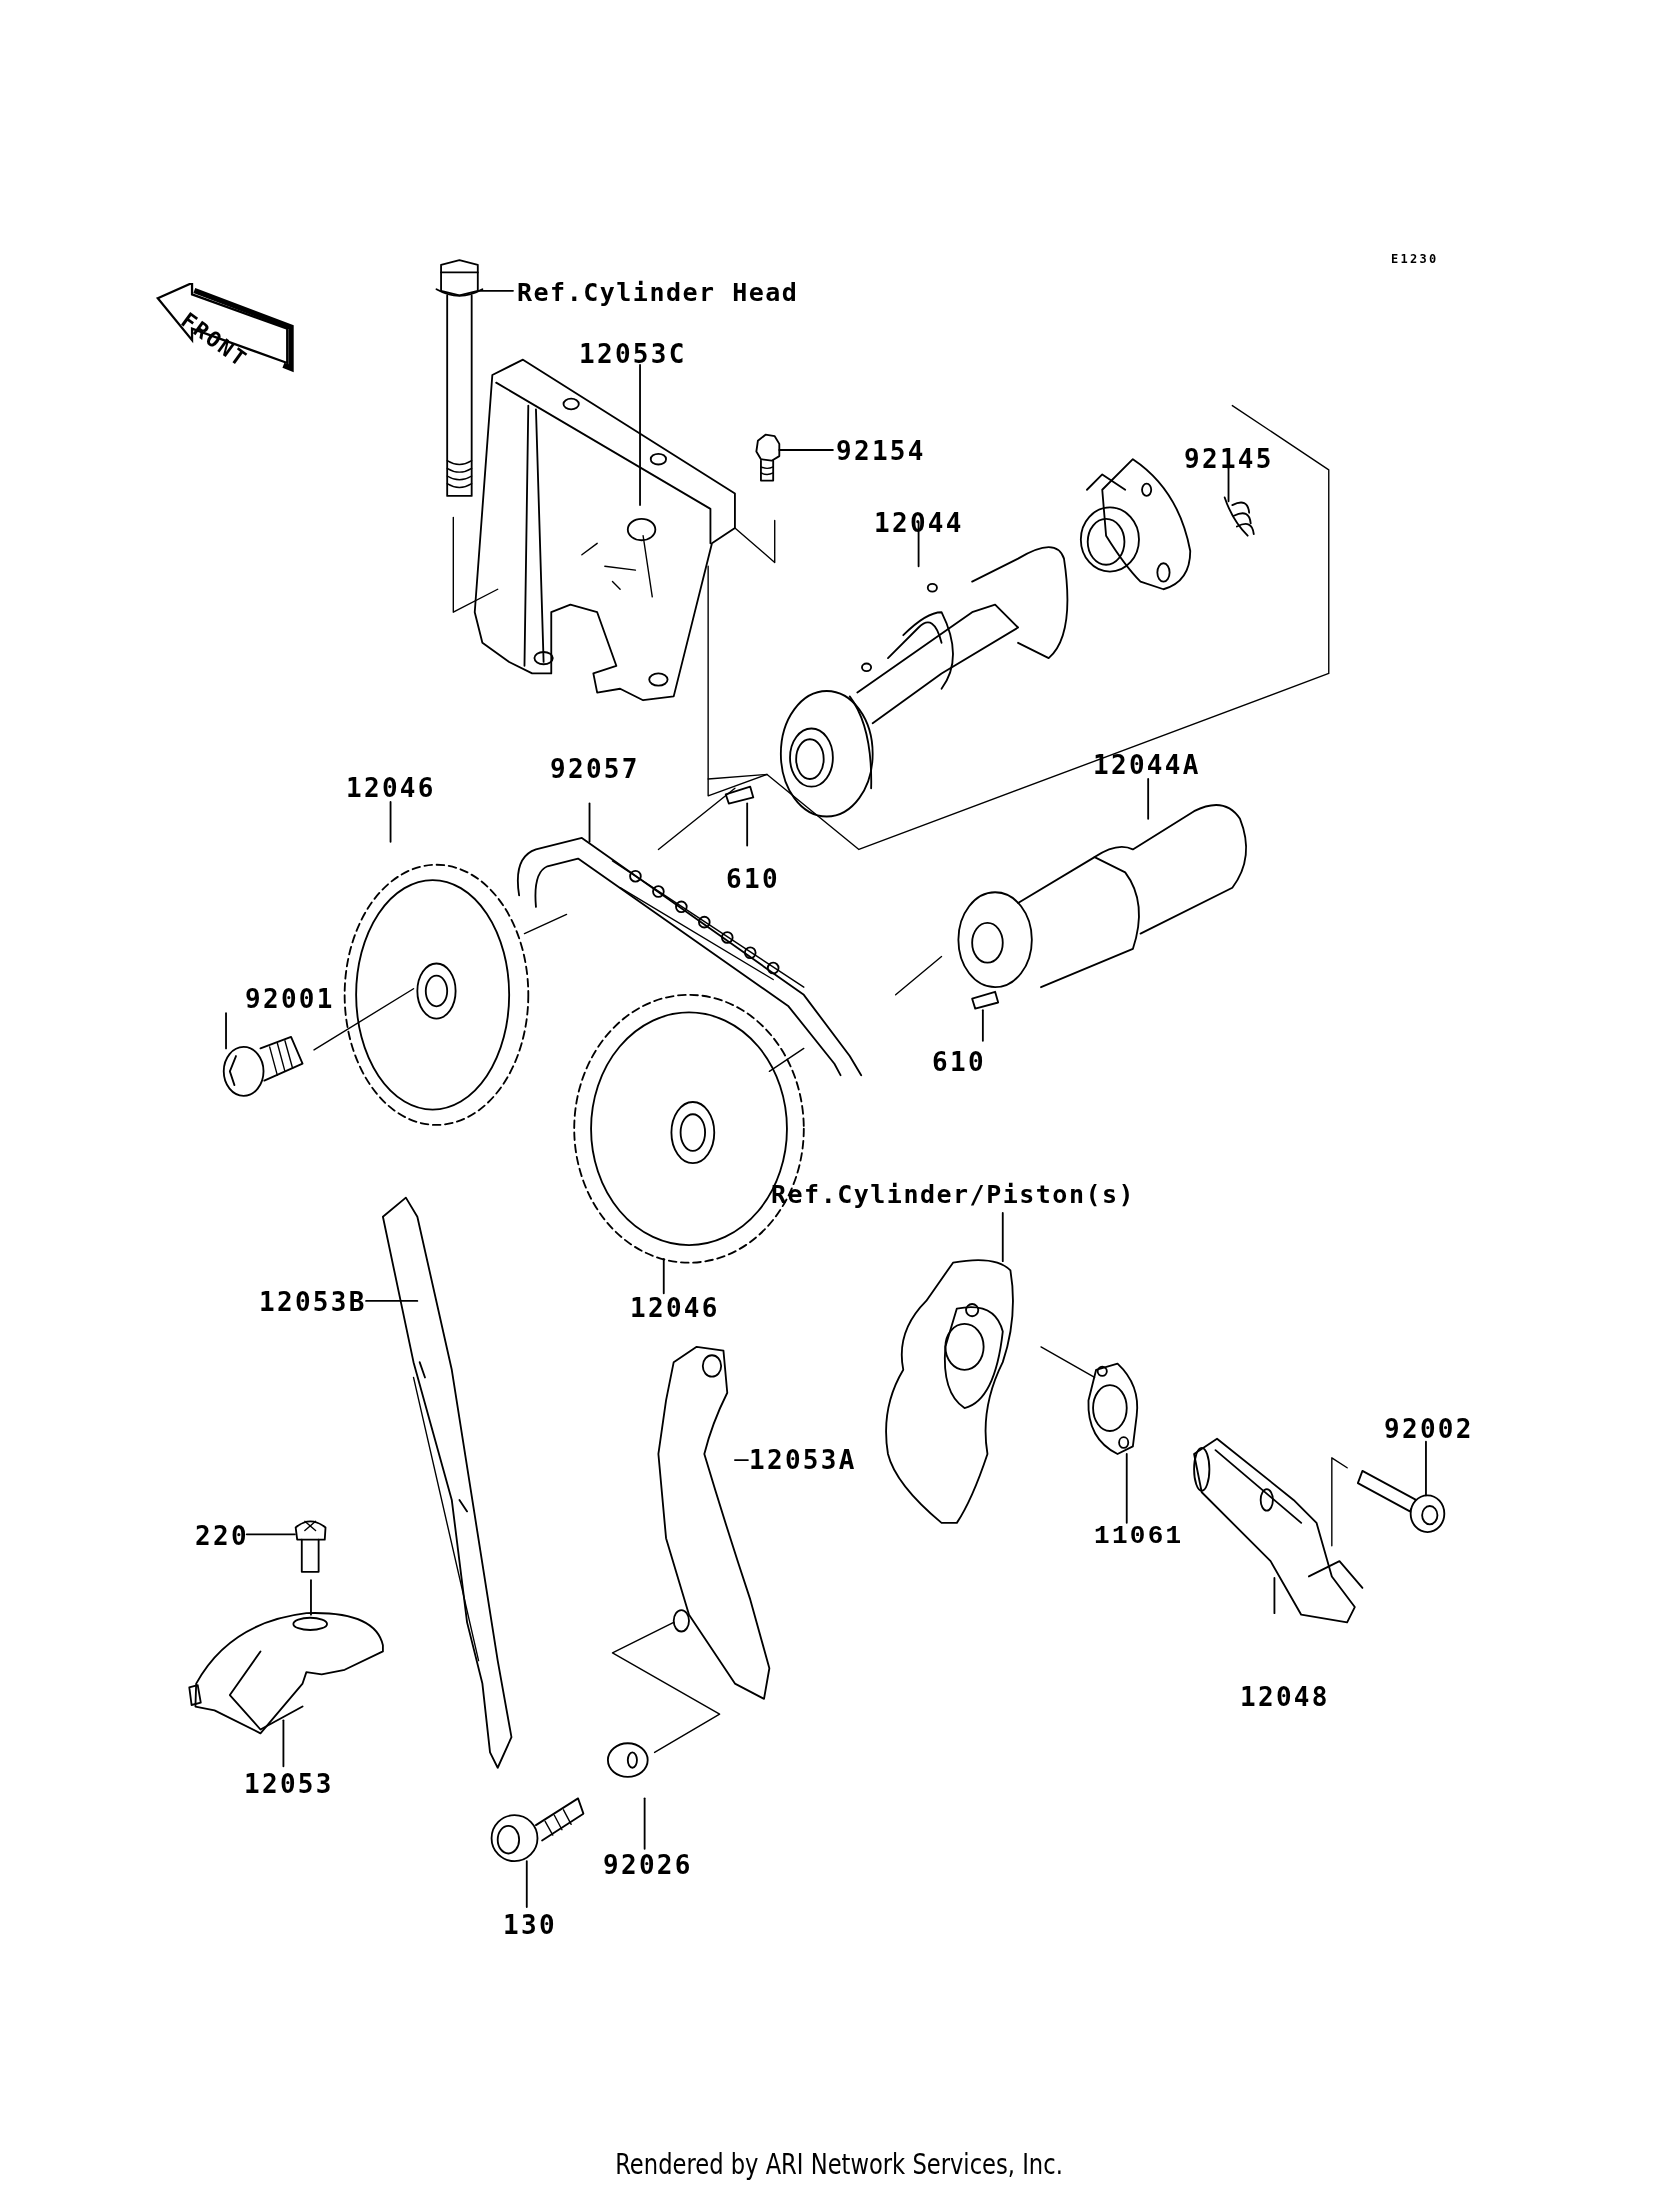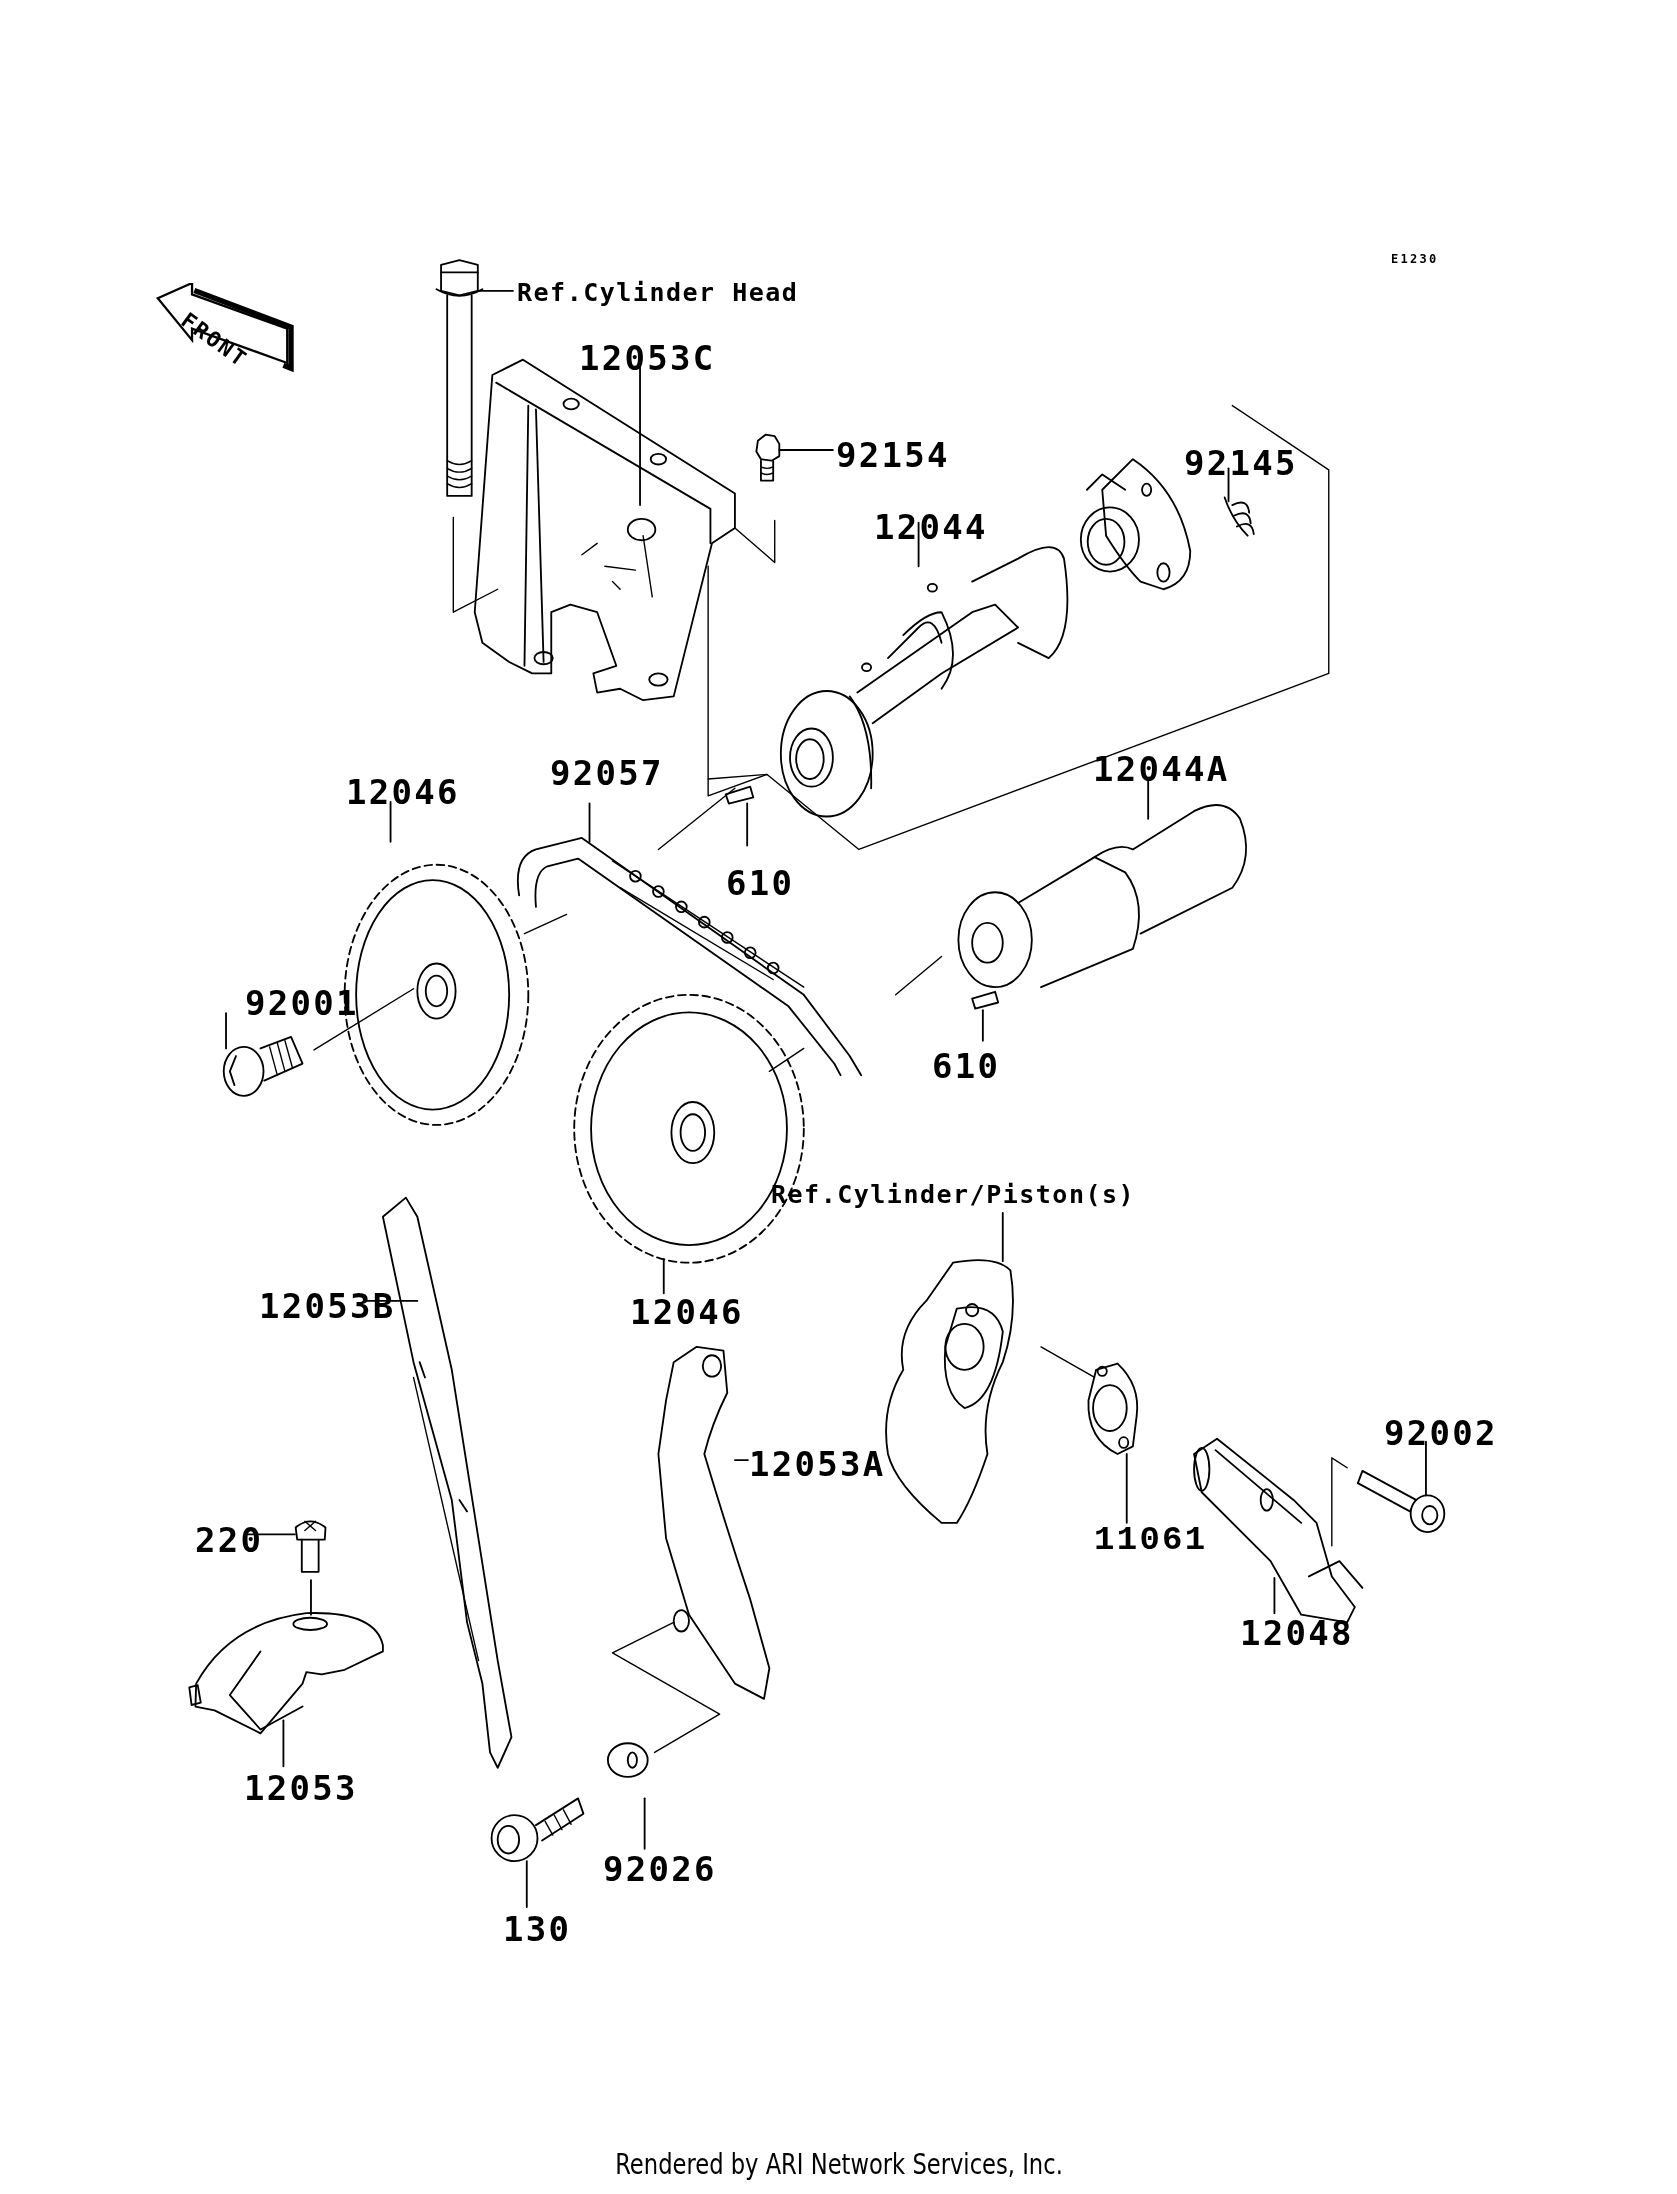--- a/index.html
+++ b/index.html
@@ -1,21 +1,21 @@
 <!DOCTYPE html>
 <html style="font-size:12.2px"><head>
 <meta charset="utf-8">
 <style>
   html, body { margin:0; padding:0; background:#ffffff; }
   body { width:1678px; height:2194px; position:relative; overflow:hidden; font-family:"DejaVu Sans Mono", monospace; color:#000; }
   #art { position:absolute; left:0; top:0; width:1678px; height:2194px; }
   #art * { fill:none; stroke:#000; stroke-width:2.4; stroke-linejoin:round; stroke-linecap:round; }
   #art .thin { stroke-width:1.8; }
   #art .white { fill:#fff; }
-  .lbl { position:absolute; font-family:"DejaVu Sans Mono", monospace; font-weight:bold; font-size:34px; letter-spacing:2.3px; line-height:1; white-space:nowrap; color:#000; cursor:pointer; }
+  .lbl { position:absolute; font-family:"DejaVu Sans Mono", monospace; font-weight:bold; font-size:26px; letter-spacing:2.3px; line-height:1; white-space:nowrap; color:#000; cursor:pointer; }
   .ref { position:absolute; font-family:"DejaVu Sans Mono", monospace; font-weight:bold; font-size:25px; letter-spacing:1.5px; line-height:1; white-space:nowrap; color:#000; }
   .code { position:absolute; font-family:"DejaVu Sans Mono", monospace; font-weight:bold; font-size:12px; letter-spacing:2.3px; line-height:1; }
   .footer { position:absolute; left:0; width:1678px; top:2148px; text-align:center; font-family:"DejaVu Sans", sans-serif; font-size:27.6px; transform:scaleX(0.82); color:#000; }
   .front { position:absolute; left:150px; top:283px; width:145px; height:99px; }
 </style>
 </head>
 <body>
 
 <svg id="art" viewBox="0 0 2192 2867">
 
@@ -243,20 +243,20 @@
 <span class="lbl" style="left:550px; top:756px;">92057</span>
 <span class="lbl" style="left:726px; top:866px;">610</span>
 <span class="lbl" style="left:932px; top:1049px;">610</span>
 <span class="lbl" style="left:346px; top:775px;">12046</span>
 <span class="lbl" style="left:630px; top:1295px;">12046</span>
 <span class="lbl" style="left:204px; top:986px;margin-left:41px;">92001</span>
 <span class="lbl" style="left:259px; top:1289px;">12053B</span>
 <span class="lbl" style="left:749px; top:1447px;">12053A</span>
 <span class="lbl" style="left:1094px; top:1523px;font-family:Liberation Mono, monospace;">11061</span>
 <span class="lbl" style="left:1384px; top:1416px;">92002</span>
-<span class="lbl" style="left:1240px; top:1616px;text-align:center;">12048</span>
+<span class="lbl" style="left:1240px; top:1684px;text-align:center;">12048</span>
 <span class="lbl" style="left:195px; top:1523px;">220</span>
 <span class="lbl" style="left:244px; top:1771px;">12053</span>
 <span class="lbl" style="left:503px; top:1912px;">130</span>
 <span class="lbl" style="left:603px; top:1852px;">92026</span>
 
 <div class="footer">Rendered by ARI Network Services, Inc.</div>
 
 
 </body></html>

